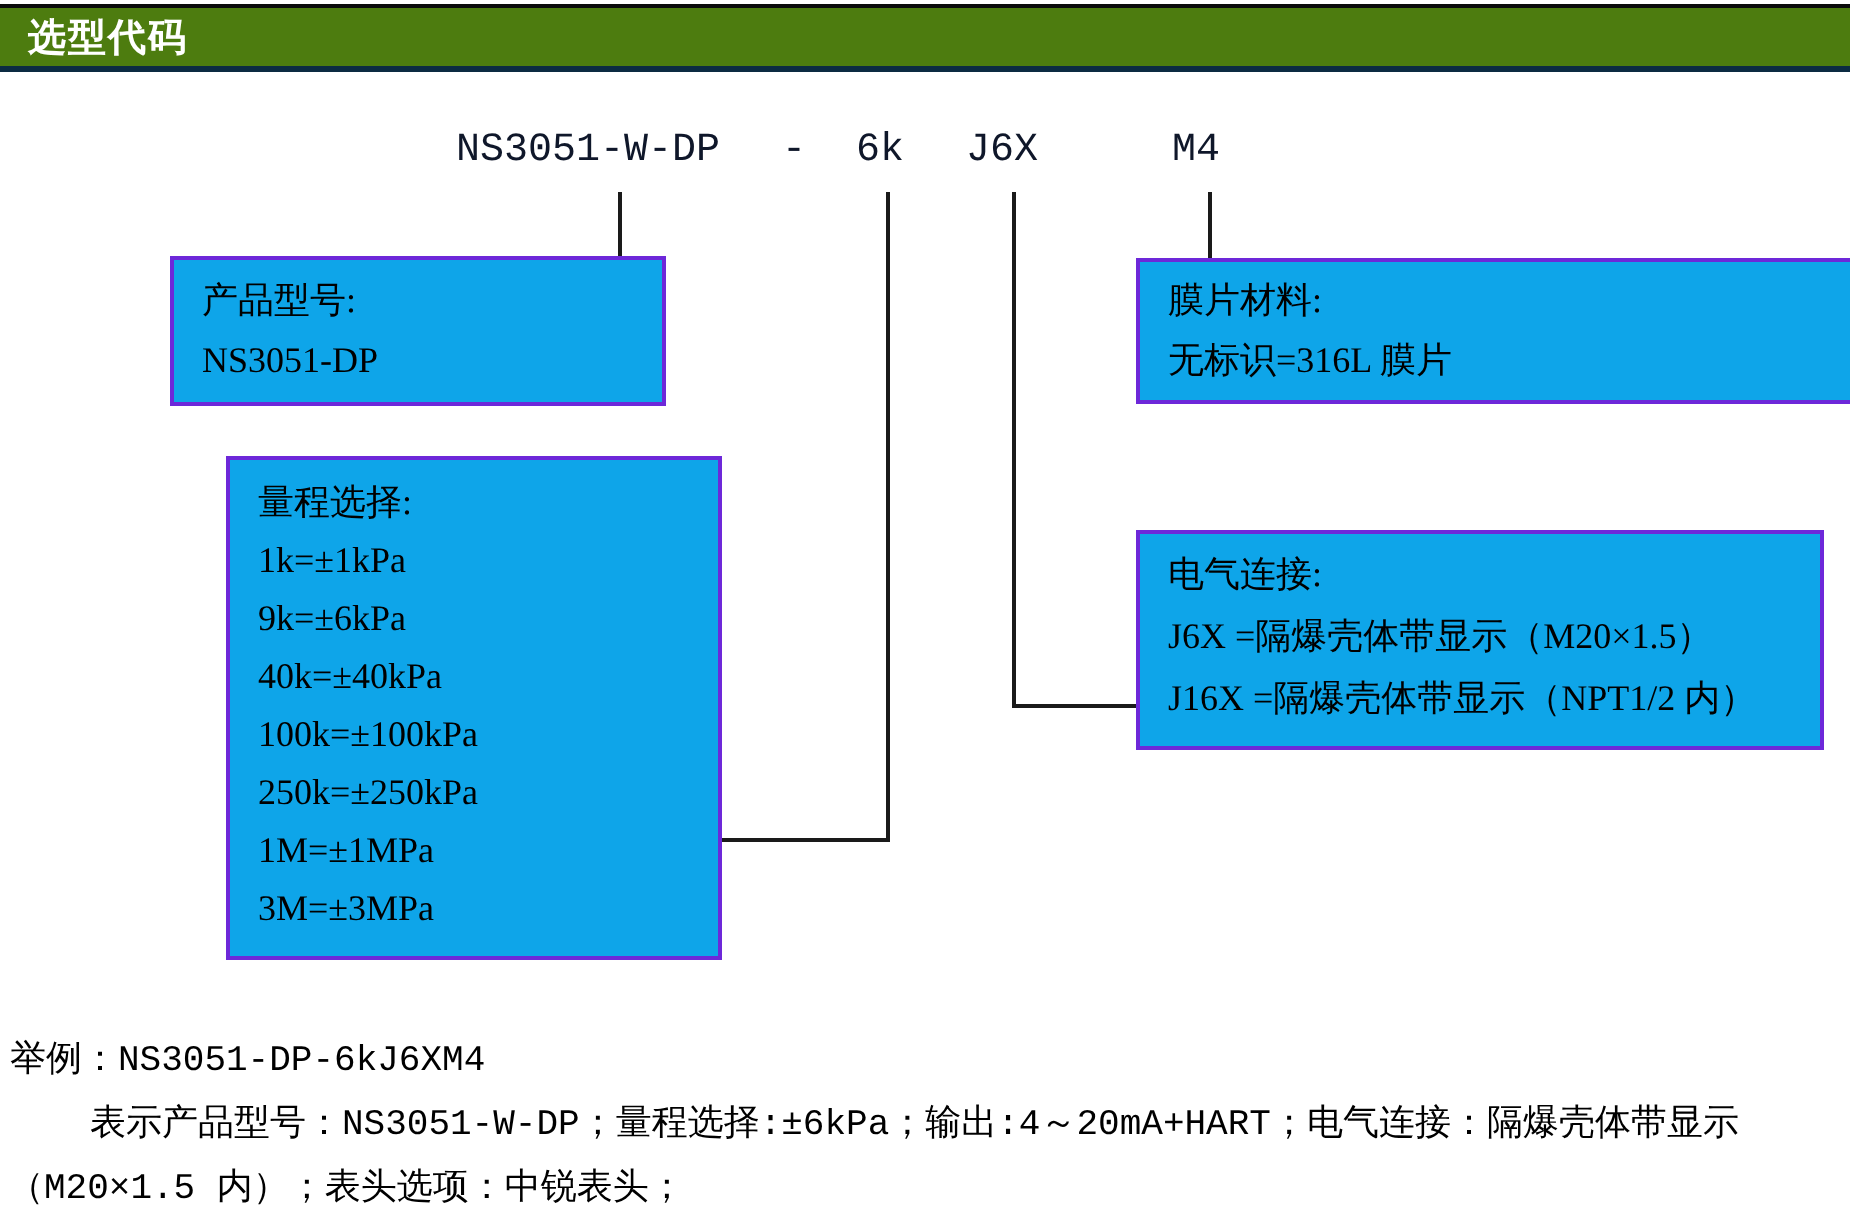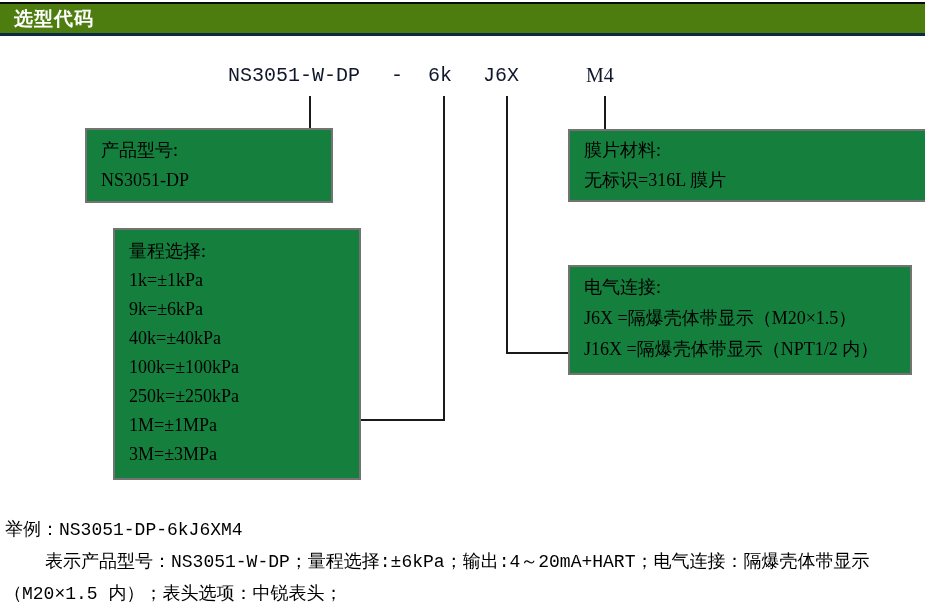--- a/index.html
+++ b/index.html
@@ -43,37 +43,37 @@
     font-family: "Liberation Mono", "DejaVu Sans Mono", monospace;
     font-size: 20px;
     font-weight: 500;
     white-space: nowrap;
     color: #0f172a;
   }
   .seg-model   { left: 228px; }
   .seg-dash    { left: 391px; }
   .seg-range   { left: 428px; }
   .seg-elec    { left: 483px; }
-  .seg-display { left: 586px; font-family: Liberation Serif, serif; }
+  .seg-display { left: 586px; }
 
   
   .line { position: absolute; background: #1a1a1a; }
   .v-model   { left: 309px; top: 96px;  width: 2px; height: 32px; }
   .v-range   { left: 443px; top: 96px;  width: 2px; height: 325px; }
   .h-range   { left: 332px; top: 419px; width: 113px; height: 2px; }
   .v-elec    { left: 506px; top: 96px;  width: 2px; height: 258px; }
   .h-elec    { left: 506px; top: 352px; width: 62px; height: 2px; }
   .v-display { left: 604px; top: 96px;  width: 2px; height: 33px; }
 
   
   .label-box {
     position: absolute;
-    border: 2px solid #737373;
+    border: 2px solid #6d28d9;
     box-sizing: border-box;
-    background: #15803d;
+    background: #0ea5e9;
     font-size: 18px;
     line-height: 29px;
     padding: 7px 6px 0 14px;
     white-space: nowrap;
   }
   .box-product   { left: 85px;  top: 128px; width: 248px; height: 75px;  line-height: 30px; padding-top: 5px; }
   .box-rangespec { left: 85px;  top: 228px; width: 248px; height: 252px; margin-left: 28px; }
   .box-membrane  { left: 568px; top: 129px; width: 360px; height: 73px;  line-height: 30px; padding-top: 4px; }
   .box-electric  { left: 568px; top: 265px; width: 344px; height: 110px; line-height: 31px; padding-top: 5px; }
 

